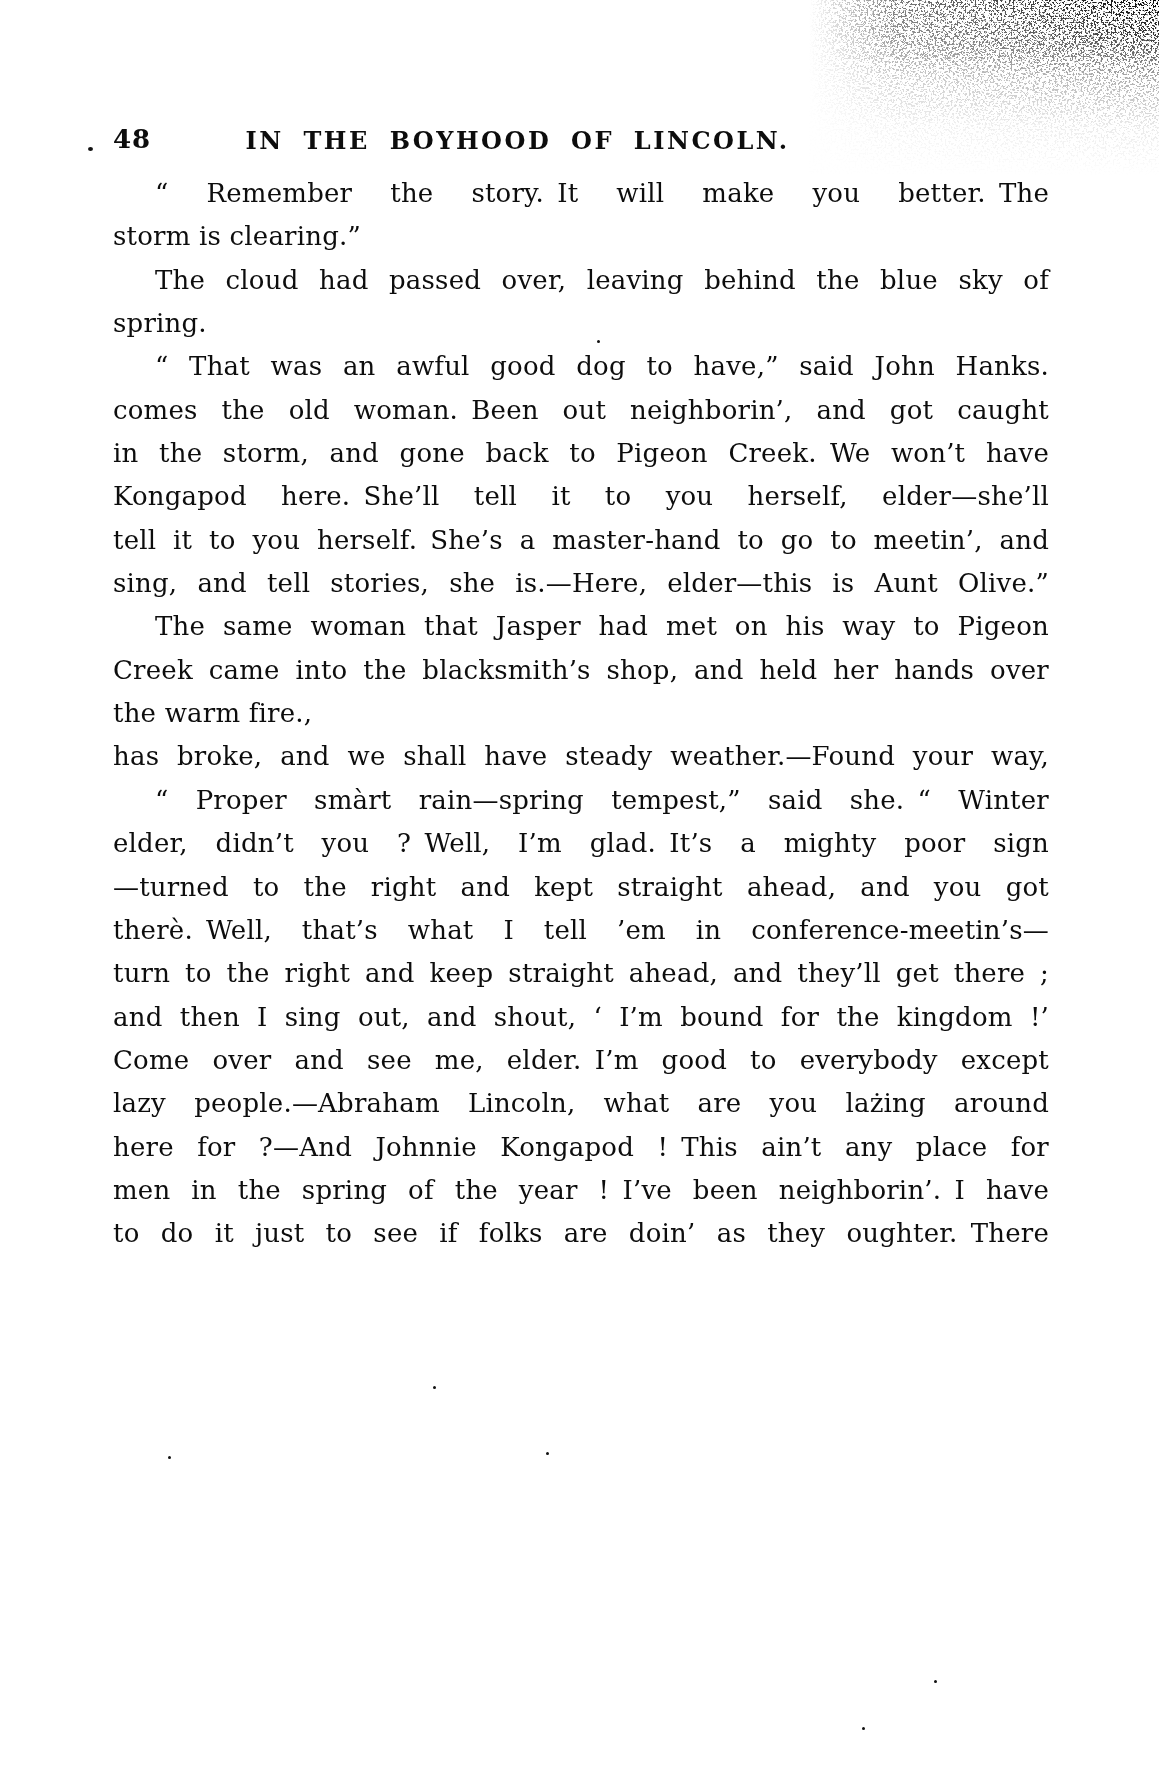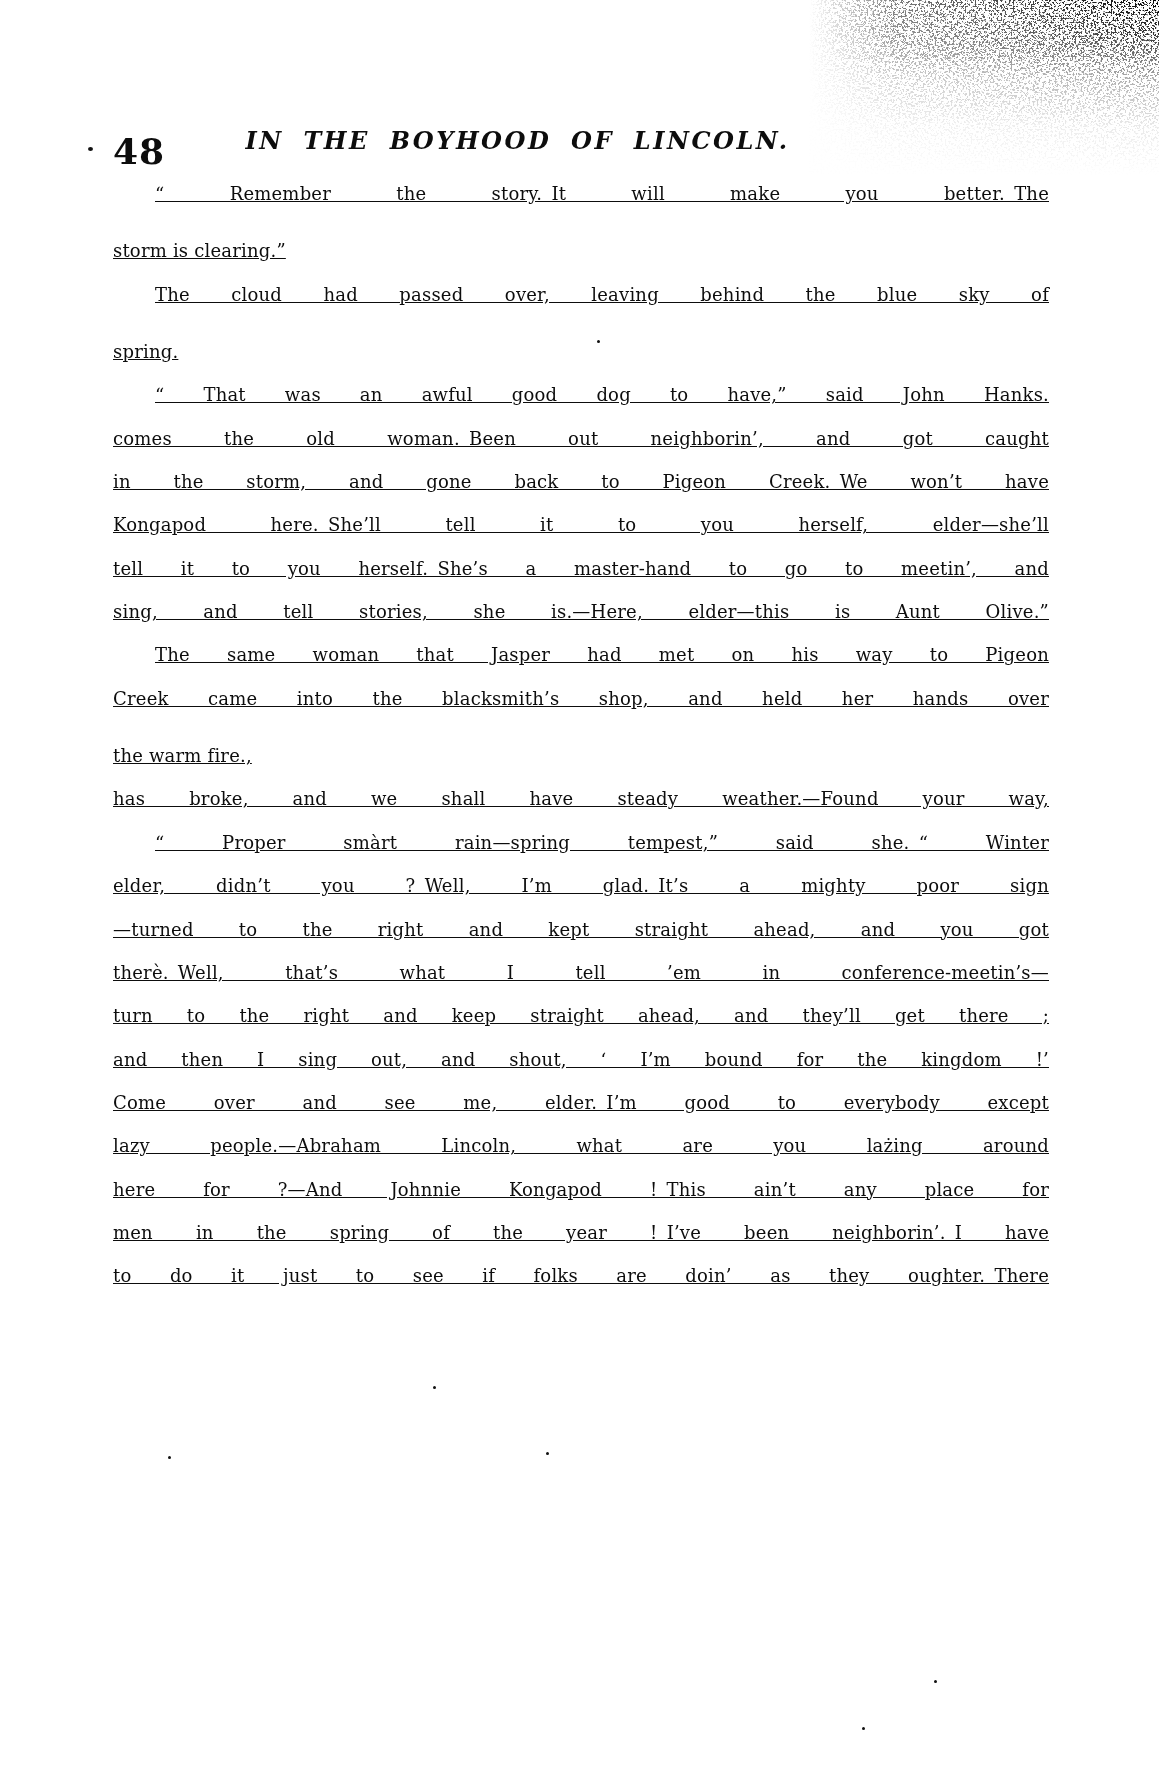--- a/index.html
+++ b/index.html
@@ -28,61 +28,58 @@
   .page-header {
     position: absolute;
     top: 122px;
     left: 113px;
     width: 935px;
     height: 42px;
   }
   .page-number {
     position: absolute;
     left: 0;
-    top: 8px;
-    font-size: 36px;
+    top: 2px;
+    font-size: 26px;
     font-weight: bold;
     letter-spacing: 1px;
   }
   .running-title {
     position: absolute;
     left: 0;
     right: 0;
     top: 4px;
     text-align: center;
     transform: translateX(-63px);
     font-size: 24px;
     font-weight: bold;
     letter-spacing: 2.5px;
     word-spacing: 9px;
     white-space: nowrap;
-    font-style: italic;
   }
   .body-text {
     position: absolute;
     top: 172px;
     left: 113px;
     width: 936px;
   }
   .line {
     margin: 0;
     height: 43.35px;
     line-height: 43.35px;
-    font-size: 18px;
+    font-size: 26px;
     letter-spacing: 0.2px;
     text-align: justify;
     text-align-last: justify;
     white-space: nowrap;
     overflow: visible;
-    text-decoration: underline;
   }
   .line.short {
     text-align: center;
     text-align-last: left;
-    margin-top: 14px;
   }
   .line.indent {
     text-indent: 42px;
   }
   .speck {
     position: absolute;
     background: #111;
     border-radius: 50%;
     width: 4px;
     height: 4px;

